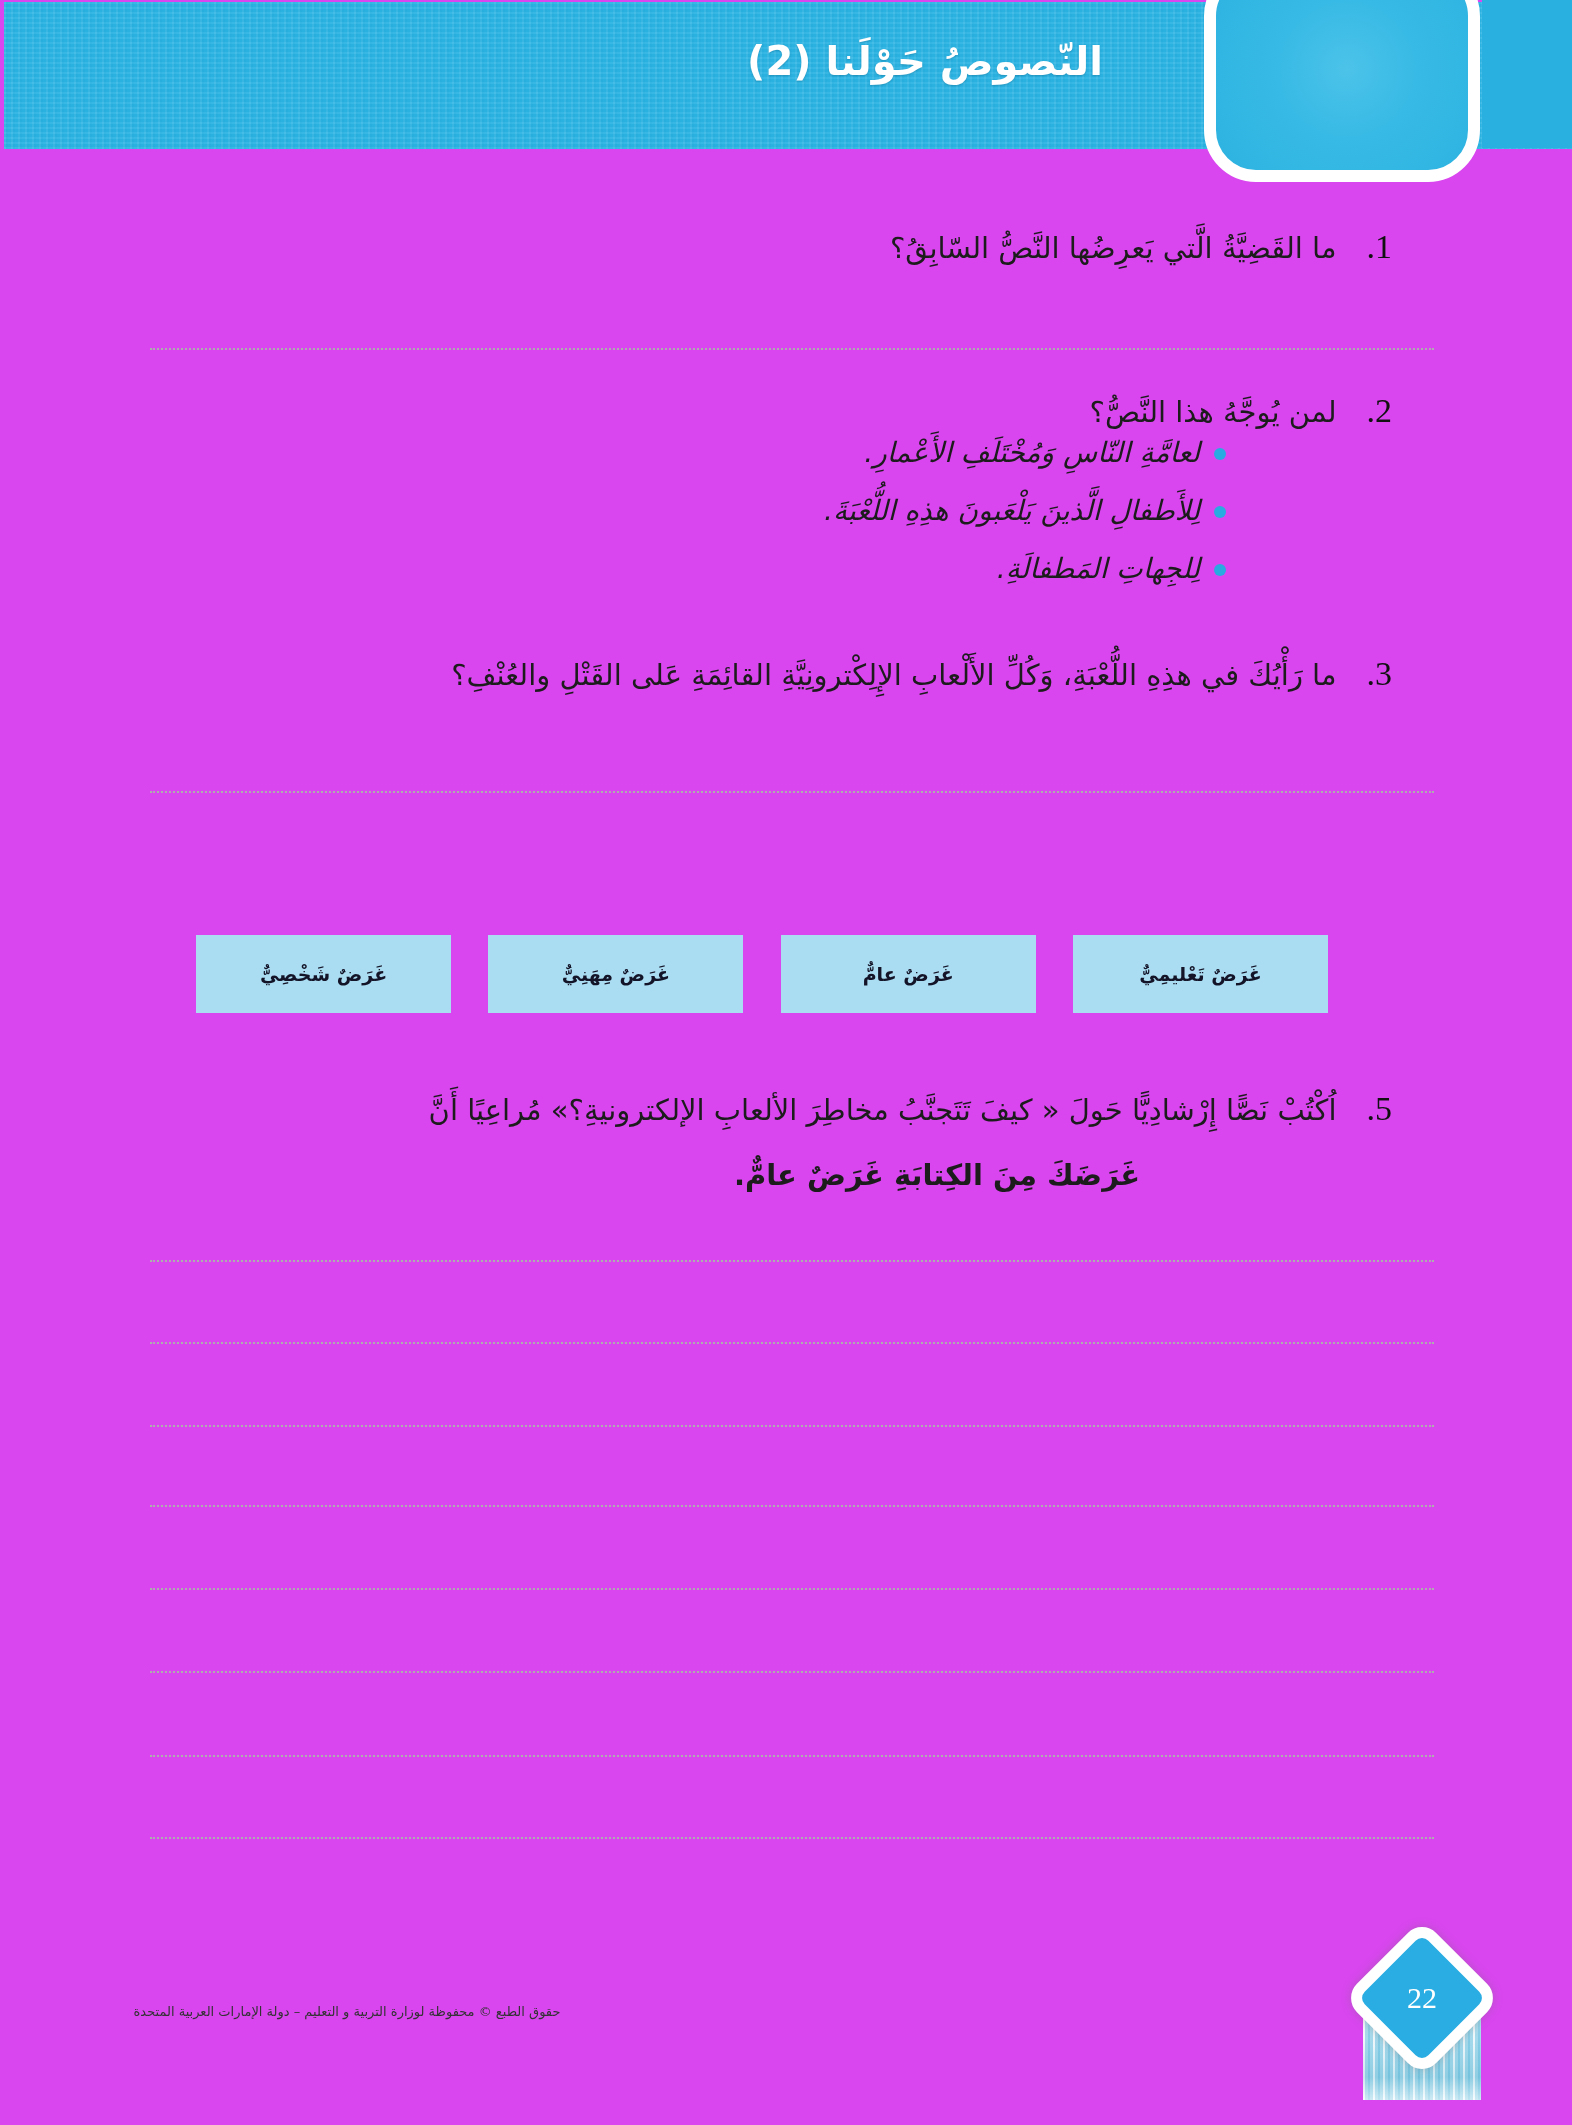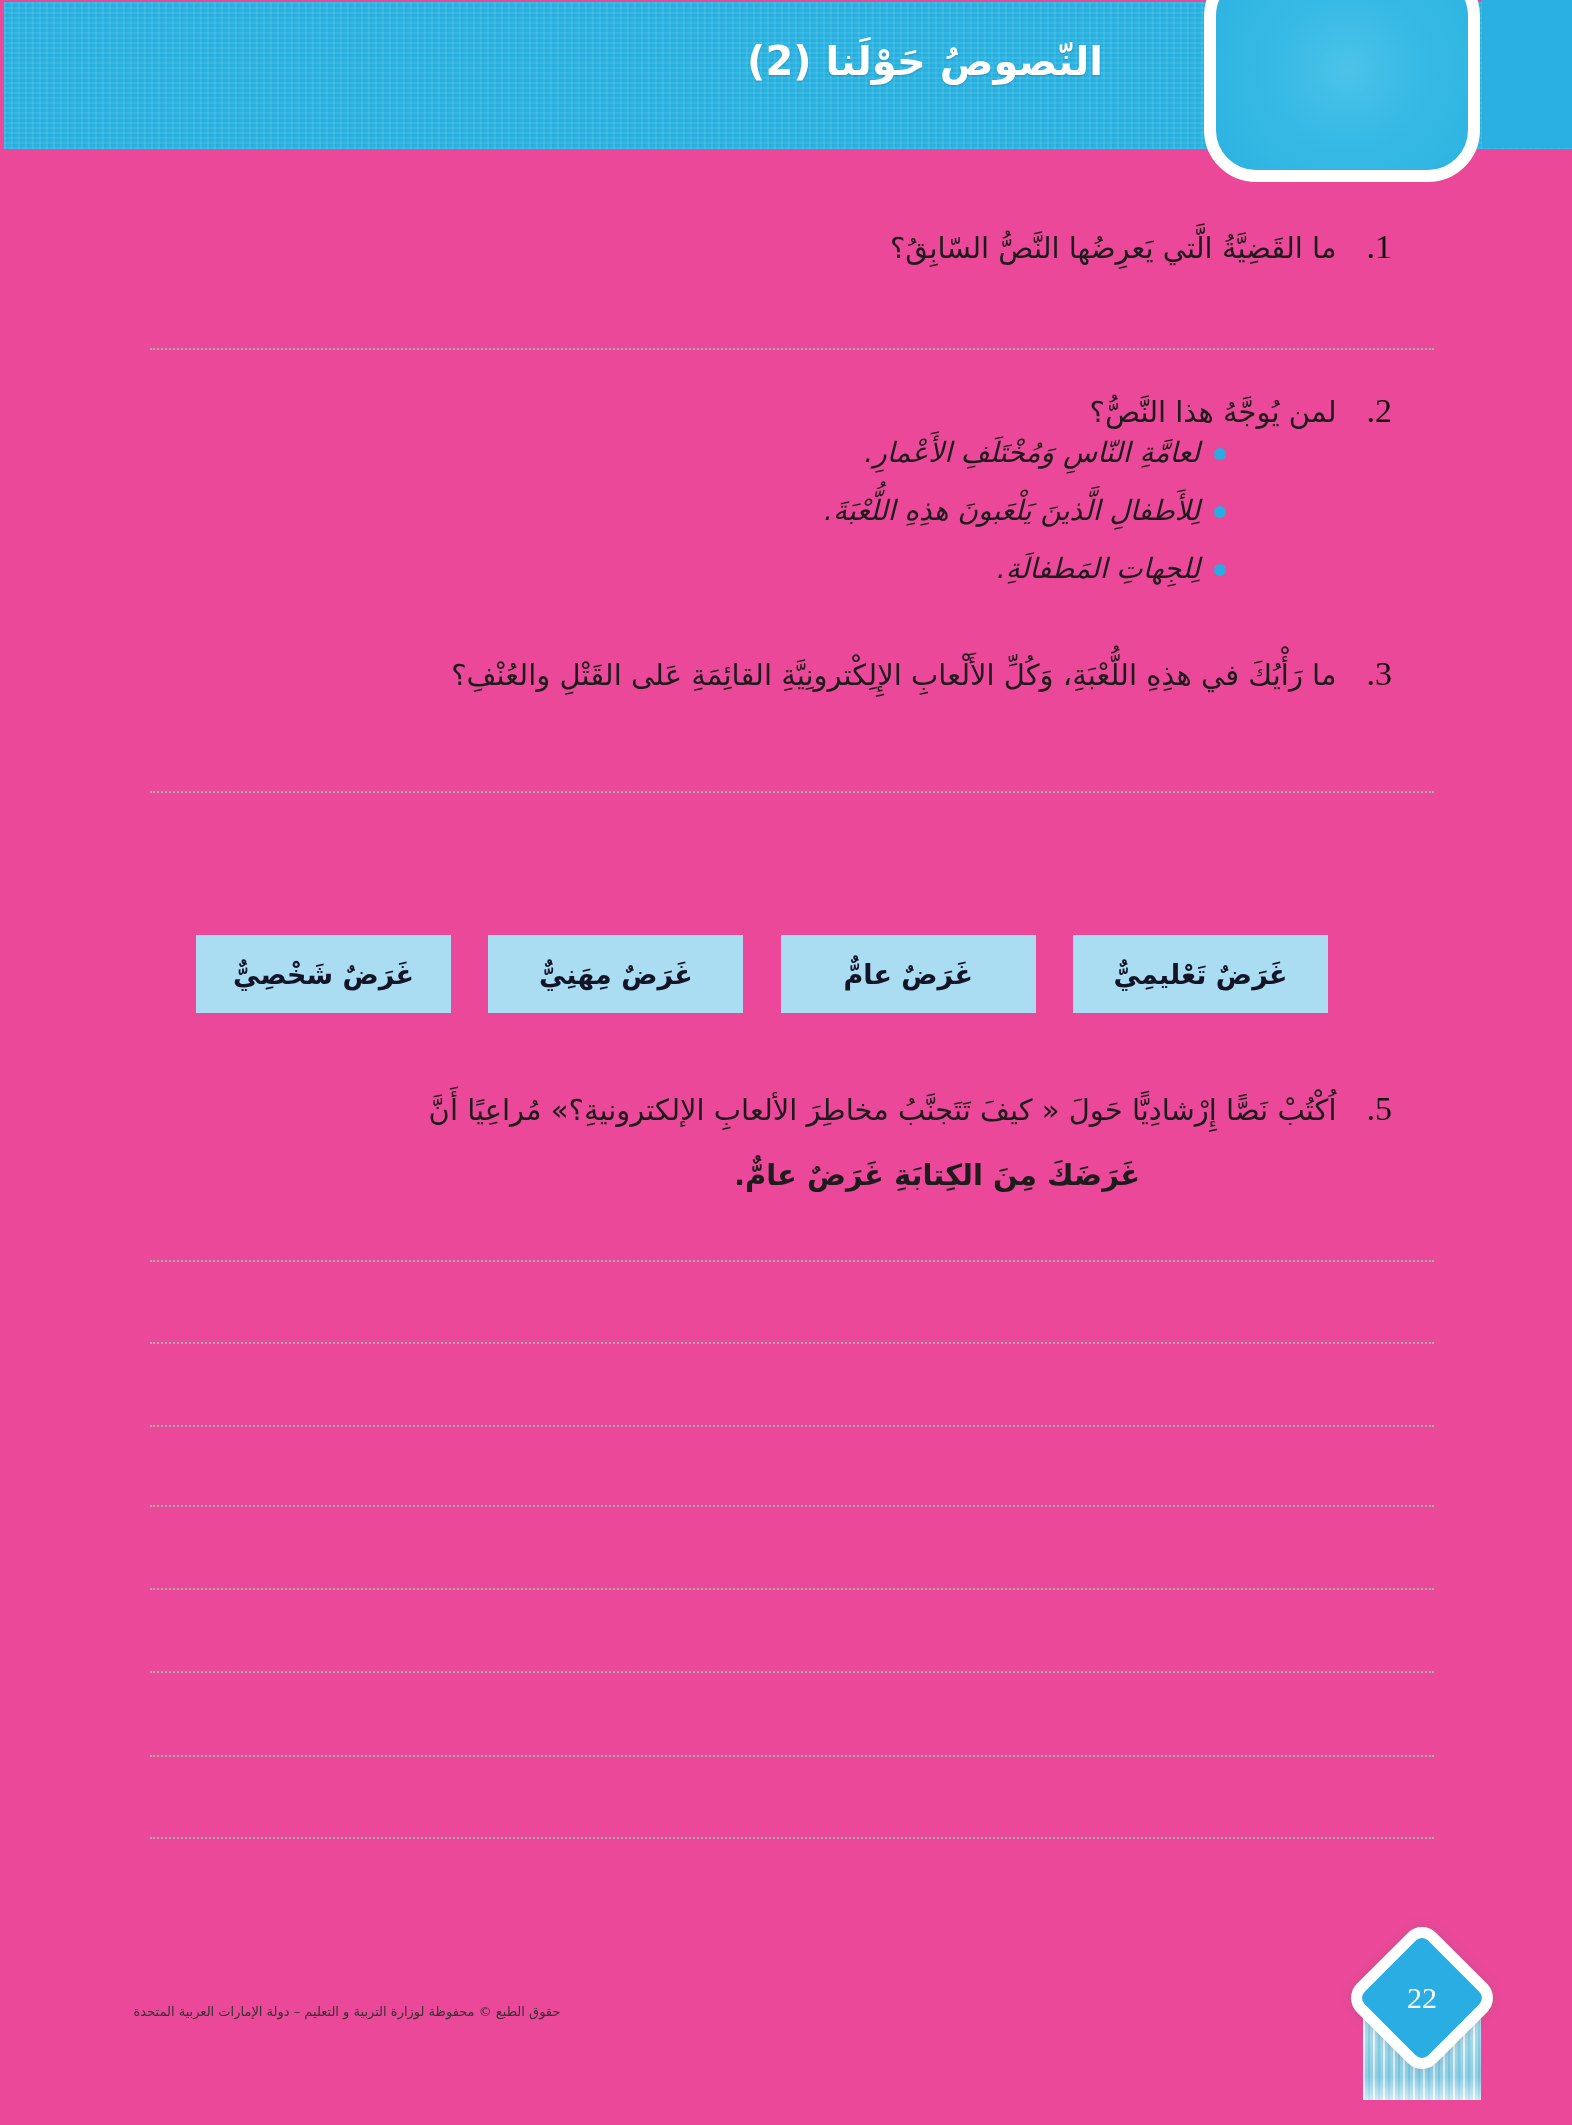--- a/index.html
+++ b/index.html
@@ -1,17 +1,17 @@
 <!DOCTYPE html>
 <html lang="ar"><head>
 <meta charset="utf-8">
 <style>
   html,body{margin:0;padding:0;background:#ffffff;}
   .page{
-    position:relative;width:1572px;height:2125px;background:#ec4899;overflow:hidden;
+    position:relative;width:1572px;height:2125px;background:#d946ef;overflow:hidden;
     font-family:"DejaVu Sans","Liberation Sans",sans-serif;color:#1d1d1d;
   }
 
   
   .band{
     position:absolute;left:4px;top:2px;width:1568px;height:147px;
     background-color:#2bb4e3;
     background-image:
       repeating-linear-gradient(90deg, rgba(255,255,255,0.07) 0 2px, rgba(18,128,168,0.05) 2px 4px, rgba(255,255,255,0) 4px 7px),
       repeating-linear-gradient(0deg, rgba(255,255,255,0.06) 0 2px, rgba(20,130,170,0.06) 2px 5px);
@@ -60,21 +60,21 @@
   }
 
   
   .options{
     position:absolute;left:196px;top:935px;width:1132px;height:78px;
     display:flex;direction:rtl;justify-content:space-between;
   }
   .option{
     width:255px;height:78px;background:#abddf2;
     display:flex;align-items:center;justify-content:center;
-    direction:rtl;font-size:27px;font-weight:bold;color:#141428;white-space:nowrap;
+    direction:rtl;font-size:19px;font-weight:bold;color:#141428;white-space:nowrap;
   }
 
   
   .copyright{
     position:absolute;left:118px;top:2004px;width:458px;direction:rtl;
     font-size:13px;color:#333333;text-align:center;white-space:nowrap;
   }
   .page-strip{
     position:absolute;left:1363px;top:1986px;width:118px;height:114px;
     background-color:#a6daec;

